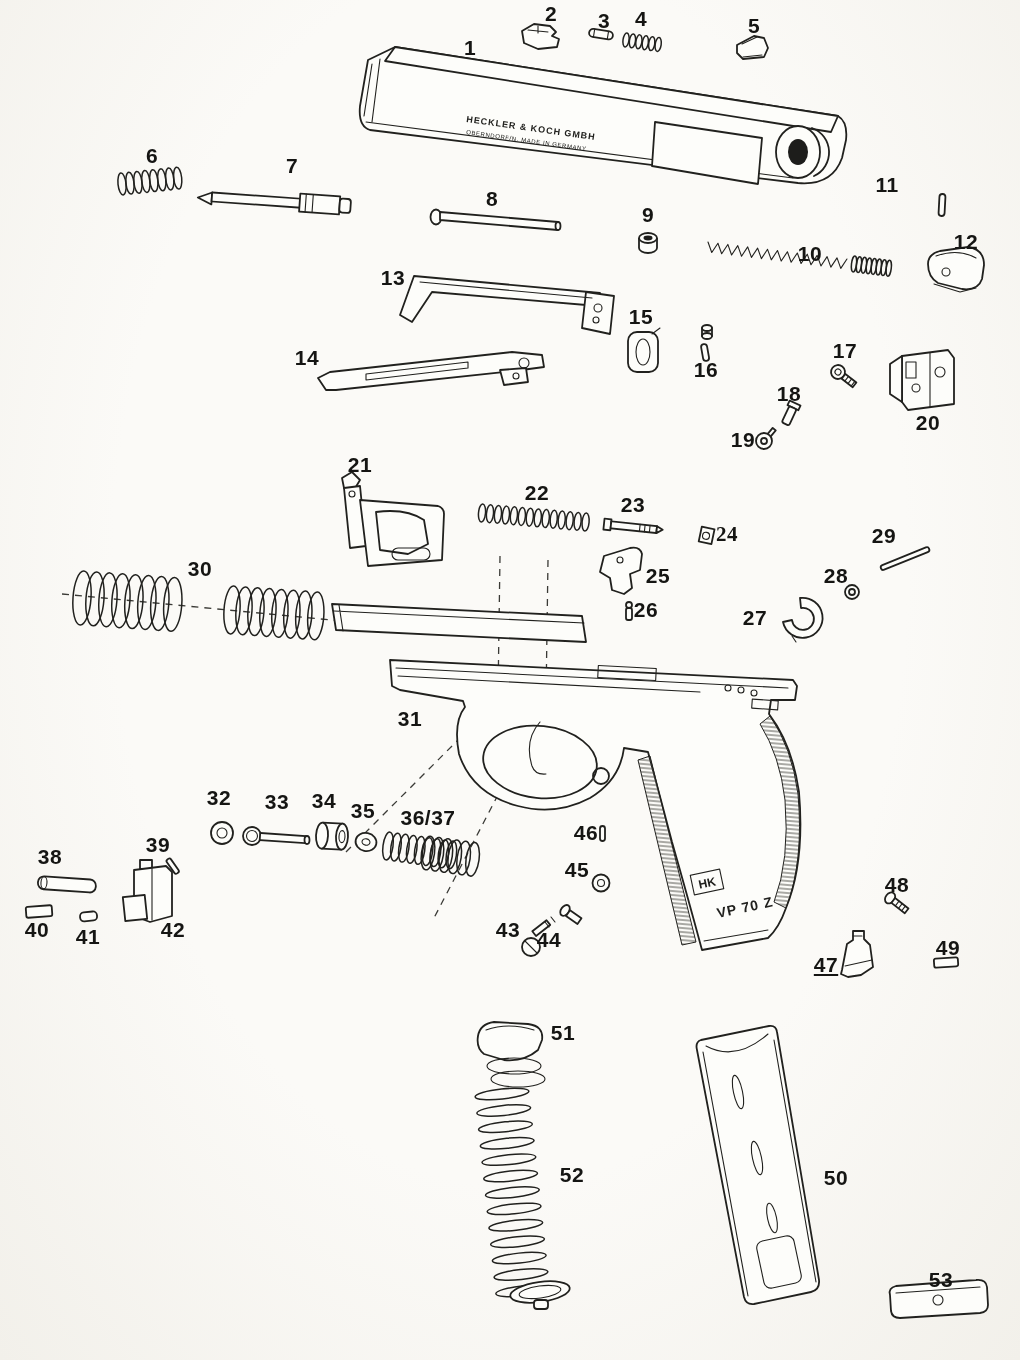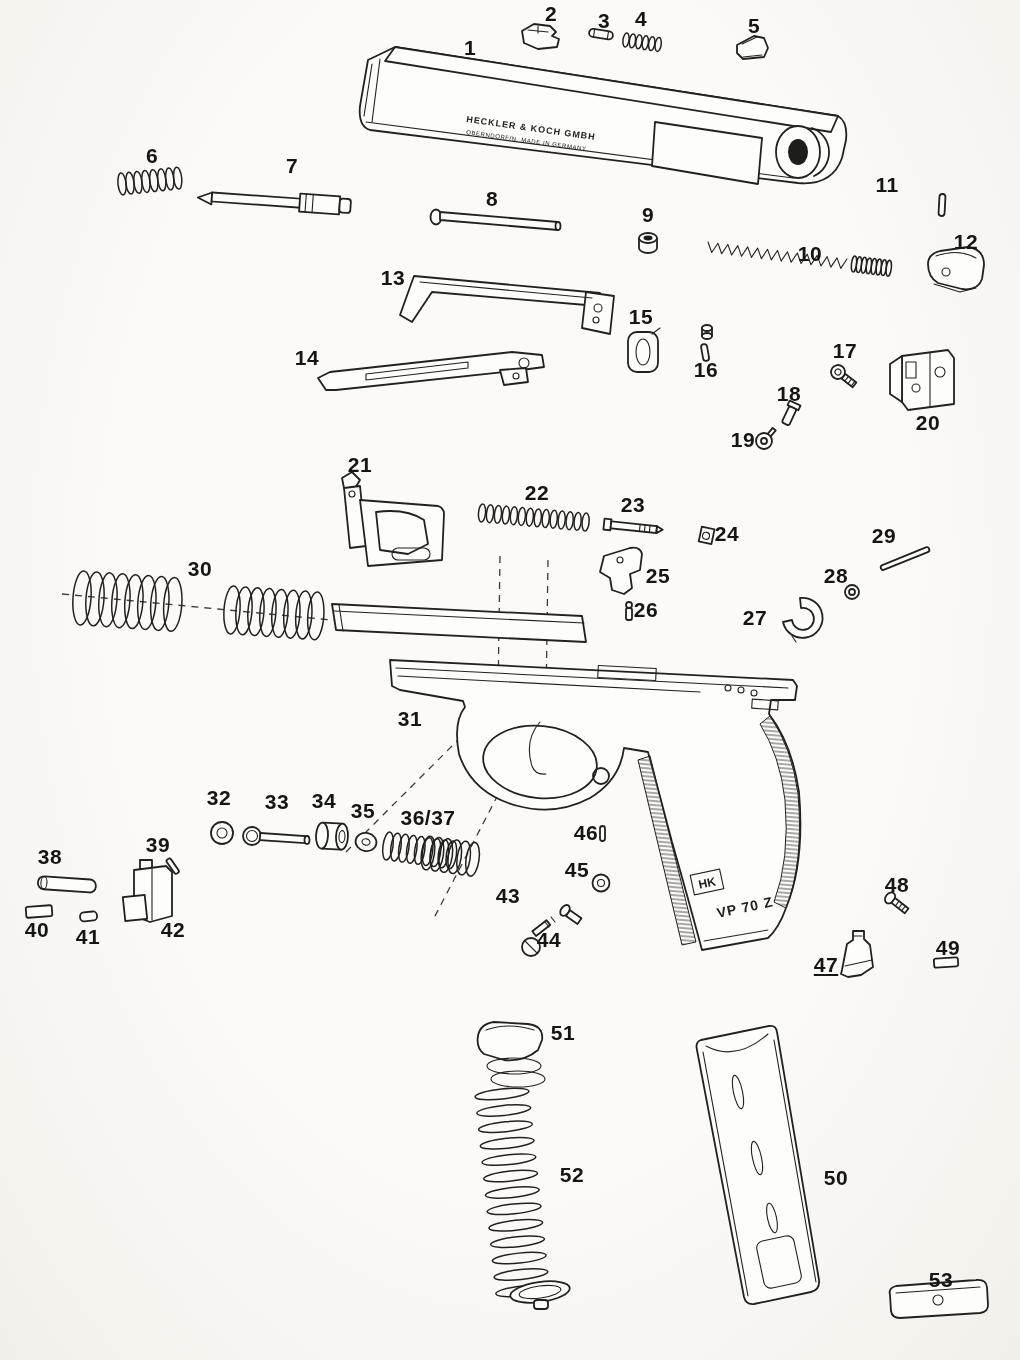--- a/index.html
+++ b/index.html
@@ -482,39 +482,39 @@
       <span class="part-label" style="left: 307px; top: 358px;">14</span>
       <span class="part-label" style="left: 641px; top: 317px;">15</span>
       <span class="part-label" style="left: 706px; top: 370px;">16</span>
       <span class="part-label" style="left: 845px; top: 351px;">17</span>
       <span class="part-label" style="left: 789px; top: 394px;">18</span>
       <span class="part-label" style="left: 743px; top: 440px;">19</span>
       <span class="part-label" style="left: 928px; top: 423px;">20</span>
       <span class="part-label" style="left: 360px; top: 465px;">21</span>
       <span class="part-label" style="left: 537px; top: 493px;">22</span>
       <span class="part-label" style="left: 633px; top: 505px;">23</span>
-      <span class="part-label" style="left: 727px; top: 534px;">24</span>
+      <span class="part-label" style="left: 727px; top: 534px; font-family: Liberation Serif, serif;">24</span>
       <span class="part-label" style="left: 658px; top: 576px;">25</span>
       <span class="part-label" style="left: 646px; top: 610px;">26</span>
       <span class="part-label" style="left: 755px; top: 618px;">27</span>
       <span class="part-label" style="left: 836px; top: 576px;">28</span>
       <span class="part-label" style="left: 884px; top: 536px;">29</span>
       <span class="part-label" style="left: 200px; top: 569px;">30</span>
       <span class="part-label" style="left: 410px; top: 719px;">31</span>
       <span class="part-label" style="left: 219px; top: 798px;">32</span>
       <span class="part-label" style="left: 277px; top: 802px;">33</span>
       <span class="part-label" style="left: 324px; top: 801px;">34</span>
       <span class="part-label" style="left: 363px; top: 811px;">35</span>
       <span class="part-label" style="left: 428px; top: 818px;">36/37</span>
       <span class="part-label" style="left: 50px; top: 857px;">38</span>
       <span class="part-label" style="left: 158px; top: 845px;">39</span>
       <span class="part-label" style="left: 37px; top: 930px;">40</span>
       <span class="part-label" style="left: 88px; top: 937px;">41</span>
       <span class="part-label" style="left: 173px; top: 930px;">42</span>
-      <span class="part-label" style="left: 508px; top: 896px;">43</span>
+      <span class="part-label" style="left: 508px; top: 930px;">43</span>
       <span class="part-label" style="left: 549px; top: 940px;">44</span>
       <span class="part-label" style="left: 577px; top: 870px;">45</span>
       <span class="part-label" style="left: 586px; top: 833px;">46</span>
       <span class="part-label" style="left: 826px; top: 965px; text-decoration: underline;">47</span>
       <span class="part-label" style="left: 897px; top: 885px;">48</span>
       <span class="part-label" style="left: 948px; top: 948px;">49</span>
       <span class="part-label" style="left: 836px; top: 1178px;">50</span>
       <span class="part-label" style="left: 563px; top: 1033px;">51</span>
       <span class="part-label" style="left: 572px; top: 1175px;">52</span>
       <span class="part-label" style="left: 941px; top: 1280px;">53</span>

